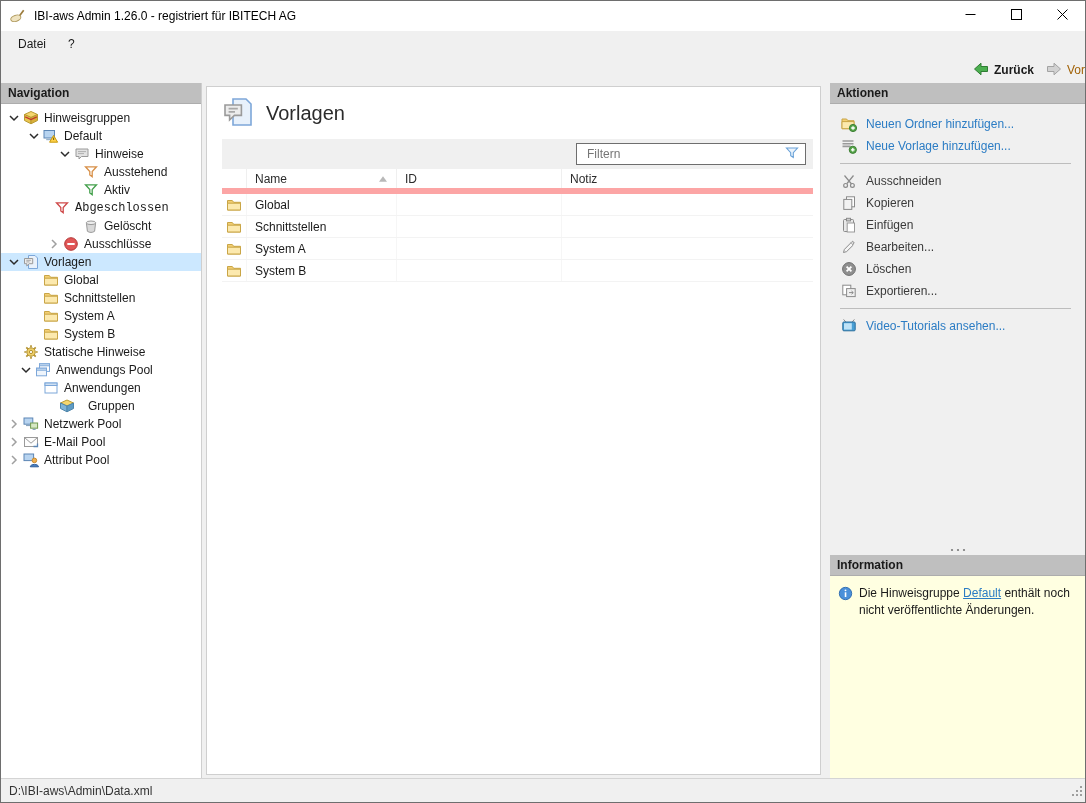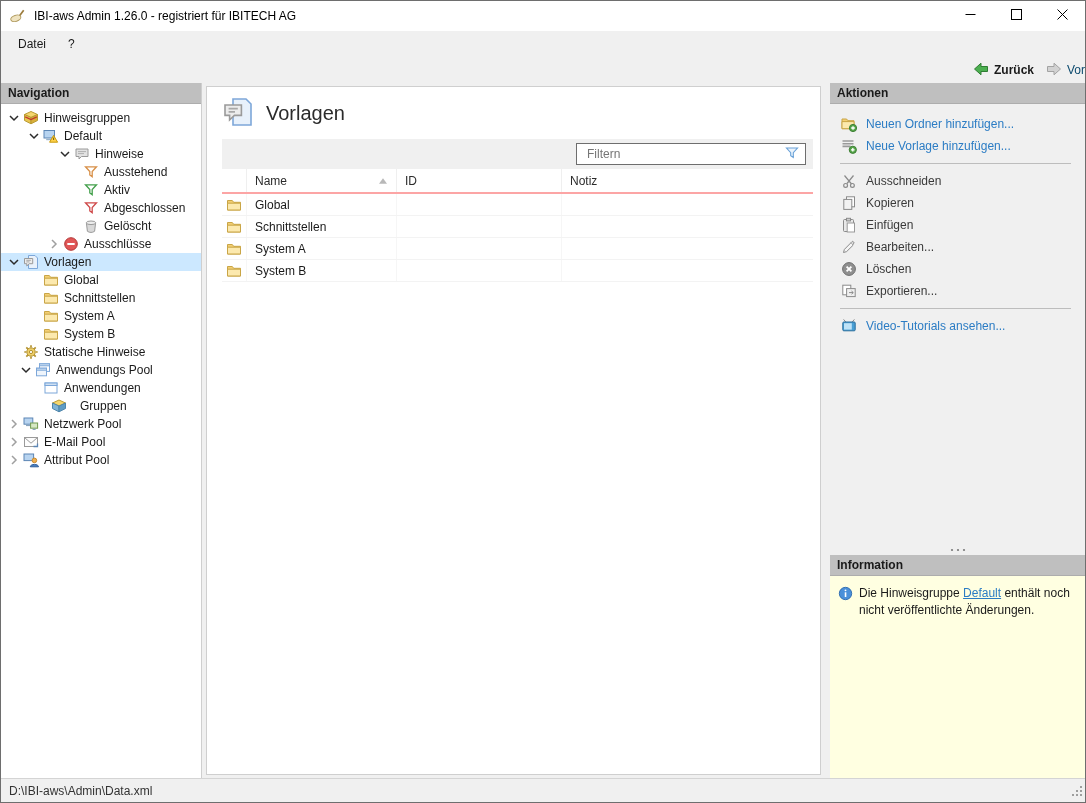--- a/index.html
+++ b/index.html
@@ -21,21 +21,21 @@
   .titlebar .title { margin-left:7px; color:#000; }
   .win-controls { margin-left:auto; display:flex; height:100%; }
   .win-btn { width:46px; height:100%; display:flex; align-items:center; justify-content:center; }
   
   .menubar { height:26px; background:#f0f0f0; display:flex; align-items:center; padding-left:6px; flex:none; }
   .menu-item { padding:3px 11px; }
   
   .toolbar { height:26px; background:#f0f0f0; display:flex; align-items:center; padding-left:7px; gap:12px; flex:none;justify-content:flex-end; }
   .tool-btn { display:flex; align-items:center; gap:5px; }
   .tool-btn .lbl-strong { font-weight:700; color:#1a1a1a; }
-  .tool-btn .lbl-dim { color:#0c4a6e; }
+  .tool-btn .lbl-dim { color:#a16207; }
   
   .body { flex:1; display:flex; background:#f0f0f0; overflow:hidden; min-height:0; }
   .panel-header {
     height:21px; background:#bfbfbf; color:#1a1a1a; font-weight:700;
     padding:3px 7px; flex:none; border-bottom:1px solid #adadad;
   }
   
   .nav-panel { width:201px; flex:none; background:#fff; border-right:1px solid #cfcfcf; display:flex; flex-direction:column; }
   .tree { flex:1; background:#fff; padding-top:5px; overflow:hidden; }
   .tree-row { height:18px; display:flex; align-items:center; white-space:nowrap; }
@@ -45,21 +45,21 @@
   .tree-label { padding-right:4px; }
   
   .main-panel { flex:1; margin:3px 9px 3px 4px; background:#fff; border:1px solid #cfcfcf; display:flex; flex-direction:column; min-width:0; }
   .main-header { display:flex; align-items:center; gap:12px; padding:9px 8px 8px 15px; flex:none; }
   .main-title { font-size:20px; color:#2b2b2b; }
   .main-content { margin:0 7px 0 15px; flex:1; display:flex; flex-direction:column; min-height:0; }
   .filter-bar { background:#f0f0f0; height:30px; flex:none; display:flex; align-items:center; justify-content:flex-end; padding-right:7px; }
   .filter-box { width:230px; height:22px; background:#fff; border:1px solid #6e6e6e; display:flex; align-items:center; padding:0 5px 0 8px; }
   .filter-box input { border:none; outline:none; flex:1; font:inherit; color:#1a1a1a; background:transparent; min-width:0; }
   .filter-box input::placeholder { color:#767676; opacity:1; }
-  .thead { display:flex; height:25px; align-items:stretch; flex:none; border-bottom:2px solid #fca5a5; }
+  .thead { display:flex; height:25px; align-items:stretch; flex:none; border-bottom:6px solid #fca5a5; }
   .th { display:flex; align-items:center; padding-left:8px; color:#2b2b2b; border-right:1px solid #efefef; }
   .th:last-child { border-right:none; }
   .th .sort { margin-left:auto; margin-right:8px; display:flex; }
   .trow { display:flex; height:22px; align-items:stretch; flex:none; border-bottom:1px solid #f3f3f3; }
   .td { display:flex; align-items:center; padding-left:8px; border-right:1px solid #f6f6f6; overflow:hidden; white-space:nowrap; }
   .td:last-child { border-right:none; }
   .td.icon-cell { justify-content:center; padding-left:0; }
   .col-0 { width:25px; flex:none; }
   .col-1 { width:150px; flex:none; }
   .col-2 { width:165px; flex:none; }
@@ -194,21 +194,21 @@
           </div>
           <div class="tree-row" style="padding-left: 64px;">
             <span class="expander"></span>
             <span class="tree-icon">
               <svg width="16" height="16" viewBox="0 0 16 16">
                 <path d="M2.5 2.8h11L9.2 7.6v5.1L6.8 11V7.6z" fill="#fff" stroke="#44a04c" stroke-width="1.3"></path>
               </svg>
             </span>
             <span class="tree-label">Aktiv</span>
           </div>
-          <div class="tree-row" style="padding-left: 64px;">
+          <div class="tree-row" style="padding-left: 35px; font-family: Liberation Mono, monospace;">
             <span class="expander"></span>
             <span class="tree-icon">
               <svg width="16" height="16" viewBox="0 0 16 16">
                 <path d="M2.5 2.8h11L9.2 7.6v5.1L6.8 11V7.6z" fill="#fff" stroke="#cf4a4a" stroke-width="1.3"></path>
               </svg>
             </span>
             <span class="tree-label">Abgeschlossen</span>
           </div>
           <div class="tree-row" style="padding-left: 64px;">
             <span class="expander"></span>
@@ -321,21 +321,21 @@
           <div class="tree-row" style="padding-left: 24px;">
             <span class="expander"></span>
             <span class="tree-icon">
               <svg width="16" height="16" viewBox="0 0 16 16">
                 <rect x="2" y="3" width="12" height="10" fill="#fff" stroke="#7da7d9"></rect>
                 <rect x="2" y="3" width="12" height="2.5" fill="#cfe0f2" stroke="#7da7d9"></rect>
               </svg>
             </span>
             <span class="tree-label">Anwendungen</span>
           </div>
-          <div class="tree-row" style="padding-left: 24px; gap: 8px;">
+          <div class="tree-row" style="padding-left: 32px; gap: 8px;">
             <span class="expander"></span>
             <span class="tree-icon">
               <svg width="16" height="16" viewBox="0 0 16 16">
                 <path d="M8 2l6.5 3L8 8 1.5 5z" fill="#f5d76e" stroke="#b99a32"></path>
                 <path d="M1.5 5v5.5L8 13.8V8z" fill="#7fb4d8" stroke="#4e86ab"></path>
                 <path d="M14.5 5v5.5L8 13.8V8z" fill="#5f9cc5" stroke="#4e86ab"></path>
               </svg>
             </span>
             <span class="tree-label">Gruppen</span>
           </div>

